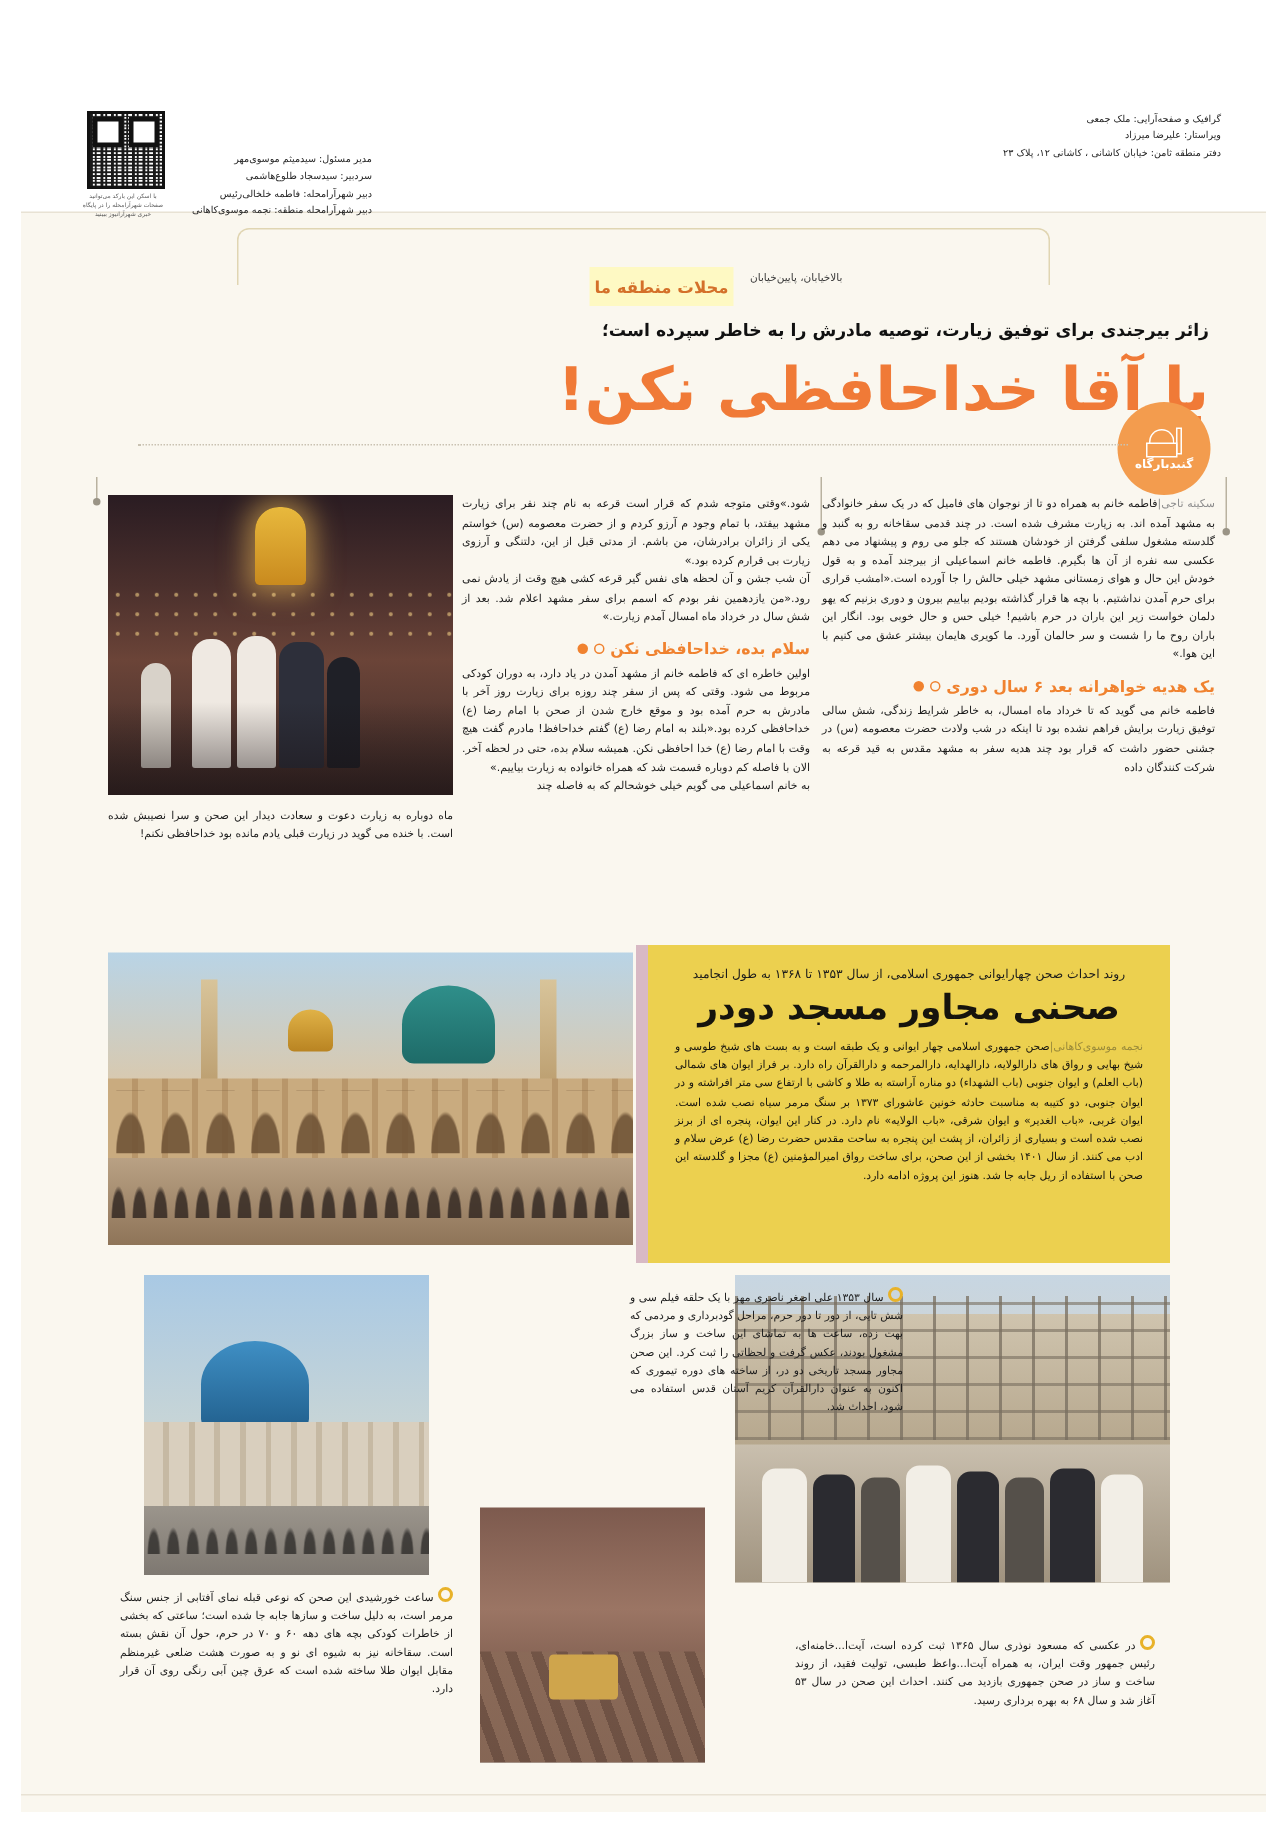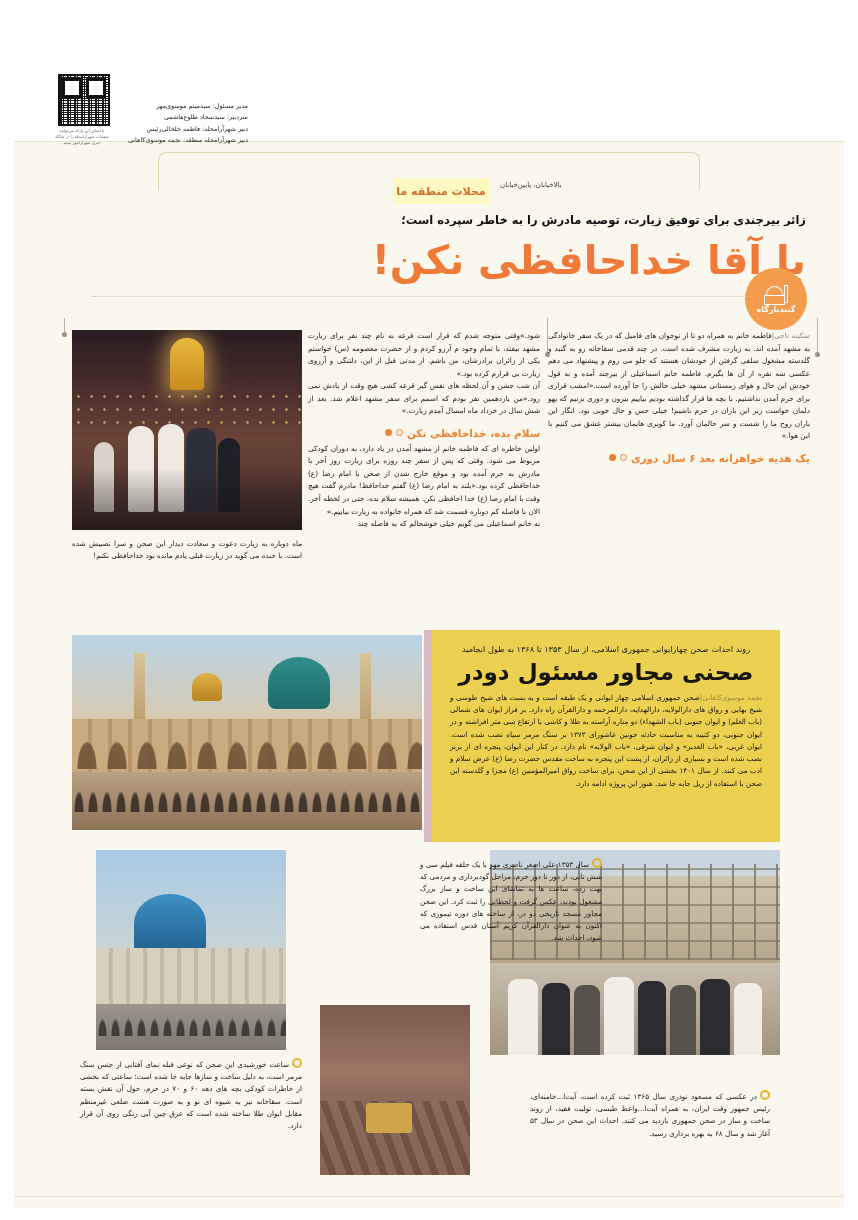--- a/index.html
+++ b/index.html
@@ -540,20 +540,25 @@
           <div class="qr-cap">با اسکن این بارکد می‌توانید صفحات شهرآرامحله را در پایگاه خبری شهرآرانیوز ببینید</div>
         </div>
         <div class="mh-lines">
           <div>مدیر مسئول: سیدمیثم موسوی‌مهر</div>
           <div>سردبیر: سیدسجاد طلوع‌هاشمی</div>
           <div>دبیر شهرآرامحله: فاطمه خلخالی‌رئیس</div>
           <div>دبیر شهرآرامحله منطقه: نجمه موسوی‌کاهانی</div>
         </div>
       </div>
 
+      <div class="mh-center">
+        <div>گرافیک و صفحه‌آرایی: ملک جمعی</div>
+        <div>ویراستار: علیرضا میرزاد</div>
+        <div>دفتر منطقه ثامن: خیابان کاشانی ، کاشانی ۱۲، پلاک ۲۳</div>
+      </div>
 
 
     </div>
   </div>
 
   <div class="topframe"></div>
 
   <div class="section-tag">
     <span>محلات منطقه ما</span>
   </div>
@@ -577,20 +582,21 @@
 
   <div class="a1-col-right">
     <div class="body-text">
       <span class="lead">سکینه تاجی|</span><span>فاطمه خانم به همراه دو تا از نوجوان های فامیل که در یک سفر خانوادگی به مشهد آمده اند. به زیارت مشرف شده است. در چند قدمی سقاخانه رو به گنبد و گلدسته مشغول سلفی گرفتن از خودشان هستند که جلو می روم و پیشنهاد می دهم عکسی سه نفره از آن ها بگیرم. فاطمه خانم اسماعیلی از بیرجند آمده و به قول خودش این حال و هوای زمستانی مشهد خیلی حالش را جا آورده است.«امشب قراری برای حرم آمدن نداشتیم. با بچه ها قرار گذاشته بودیم بیاییم بیرون و دوری بزنیم که یهو دلمان خواست زیر این باران در حرم باشیم! خیلی حس و حال خوبی بود. انگار این باران روح ما را شست و سر حالمان آورد. ما کویری هایمان بیشتر عشق می کنیم با این هوا.»</span>
     </div>
     <div class="sub-title">
       <span class="bullet-dot"></span>
       <span class="bullet-ring"></span>
       <span>یک هدیه خواهرانه بعد ۶ سال دوری</span>
     </div>
+    <div class="body-text">فاطمه خانم می گوید که تا خرداد ماه امسال، به خاطر شرایط زندگی، شش سالی توفیق زیارت برایش فراهم نشده بود تا اینکه در شب ولادت حضرت معصومه (س) در جشنی حضور داشت که قرار بود چند هدیه سفر به مشهد مقدس به قید قرعه به شرکت کنندگان داده</div>
   </div>
 
   <div class="a1-col-mid">
     <div class="body-text" style="white-space:pre-line">شود.»وقتی متوجه شدم که قرار است قرعه به نام چند نفر برای زیارت مشهد بیفتد، با تمام وجود م آرزو کردم و از حضرت معصومه (س) خواستم یکی از زائران برادرشان، من باشم. از مدتی قبل از این، دلتنگی و آرزوی زیارت بی قرارم کرده بود.»
 آن شب جشن و آن لحظه های نفس گیر قرعه کشی هیچ وقت از یادش نمی رود.«من یازدهمین نفر بودم که اسمم برای سفر مشهد اعلام شد. بعد از شش سال در خرداد ماه امسال آمدم زیارت.»</div>
     <div class="sub-title">
       <span class="bullet-dot"></span>
       <span class="bullet-ring"></span>
       <span>سلام بده، خداحافظی نکن</span>
     </div>
@@ -621,21 +627,21 @@
     <div class="wall"></div>
     <div class="arches"></div>
     <div class="ground"></div>
     <div class="crowd"></div>
   </div>
 
   <div class="ybox-left-strip"></div>
 
   <div class="ybox">
     <div class="y-kicker">روند احداث صحن چهارایوانی جمهوری اسلامی، از سال ۱۳۵۳ تا ۱۳۶۸ به طول انجامید</div>
-    <div class="y-title">صحنی مجاور مسئول دودر</div>
+    <div class="y-title">صحنی مجاور مسجد دودر</div>
     <div class="y-body">
       <span class="lead">نجمه موسوی‌کاهانی|</span><span>صحن جمهوری اسلامی چهار ایوانی و یک طبقه است و به بست های شیخ طوسی و شیخ بهایی و رواق های دارالولایه، دارالهدایه، دارالمرحمه و دارالقرآن راه دارد. بر فراز ایوان های شمالی (باب العلم) و ایوان جنوبی (باب الشهداء) دو مناره آراسته به طلا و کاشی با ارتفاع سی متر افراشته و در ایوان جنوبی، دو کتیبه به مناسبت حادثه خونین عاشورای ۱۳۷۳ بر سنگ مرمر سیاه نصب شده است. ایوان غربی، «باب الغدیر» و ایوان شرقی، «باب الولایه» نام دارد. در کنار این ایوان، پنجره ای از برنز نصب شده است و بسیاری از زائران، از پشت این پنجره به ساحت مقدس حضرت رضا (ع) عرض سلام و ادب می کنند. از سال ۱۴۰۱ بخشی از این صحن، برای ساخت رواق امیرالمؤمنین (ع) مجزا و گلدسته این صحن با استفاده از ریل جابه جا شد. هنوز این پروژه ادامه دارد.</span>
     </div>
   </div>
 
   <div class="photo ph3">
     <div class="d"></div>
     <div class="bld"></div>
     <div class="ground"></div>
     <div class="pp"></div>

